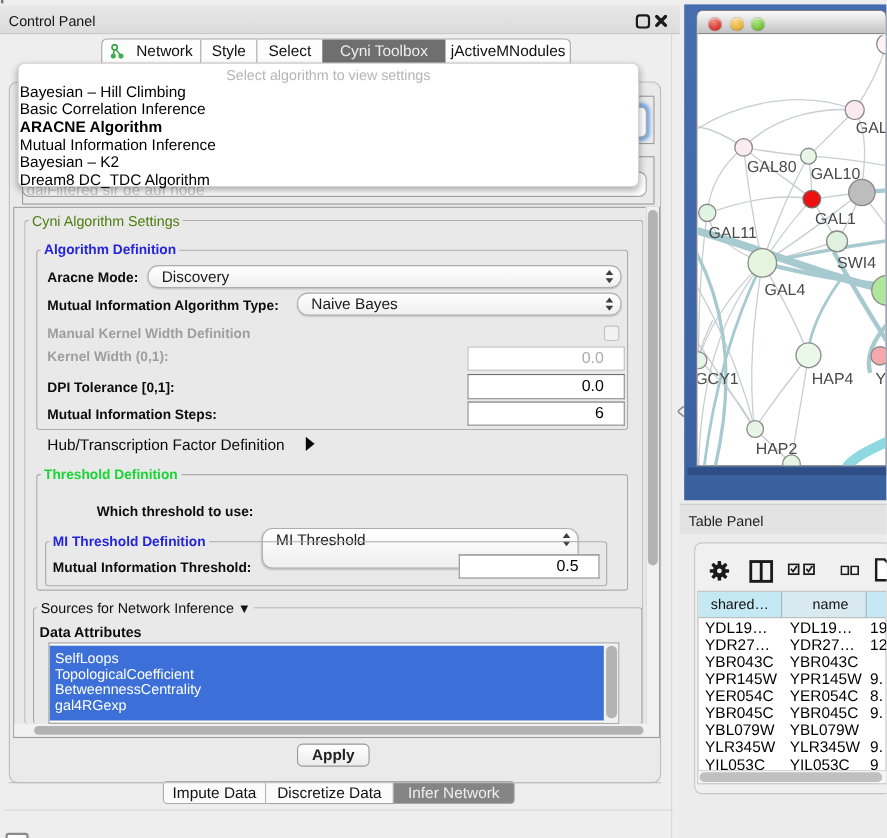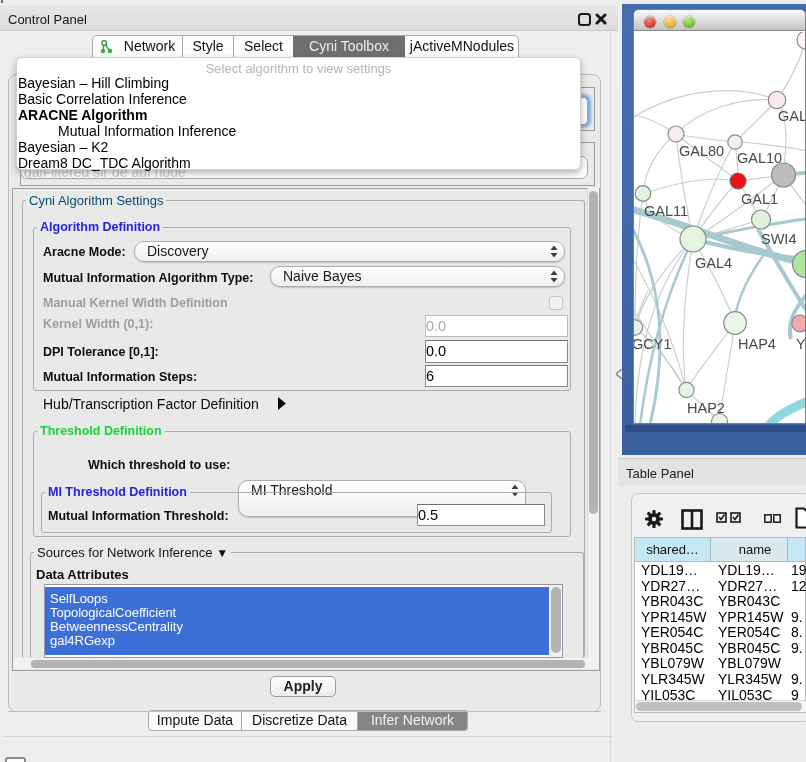--- a/index.html
+++ b/index.html
@@ -15,21 +15,21 @@
 .tseg.sel { background:#6f6f6f; color:#ededed; height:21px; }
 
 #outerbox { left:8px; top:74px; width:593px; height:638px; background:#eaeaea; border:1px solid #bdbdbd; border-radius:8px; }
 #scrollpane { left:12px; top:188px; width:588px; height:483px; border:1px solid #9e9e9e; background:#e9e9e9; }
 .grp { position:absolute; border:1px solid #acacac; border-radius:3px; }
 .grp .gt { position:absolute; top:-8px; left:3px; background:#e9e9e9; padding:0 3px; font-size:12.5px; font-weight:bold; }
 .lbl { position:absolute; font-size:12.5px; font-weight:bold; color:#0d0d0d; }
 .lbl.dis { color:#9e9e9e; }
 .combo { position:absolute; background:linear-gradient(#ffffff,#efefef); border:1px solid #adadad; border-radius:10px; font-size:14px; color:#1a1a1a; line-height:19px; padding-left:12px; box-shadow:0 1px 1.5px rgba(0,0,0,0.18); }
 .combo .ar { position:absolute; right:6px; top:3px; }
-.fld { position:absolute; background:#fff; border:1px solid #8b8b8b; border-top-color:#6f6f6f; font-size:14.5px; color:#000; padding-right:18px; line-height:20px; }
+.fld { position:absolute; background:#fff; border:1px solid #8b8b8b; border-top-color:#6f6f6f; font-size:14.5px; color:#000; text-align:right; padding-right:18px; line-height:20px; }
 .fld.dis { border:1px solid #bcbcbc; color:#ababab; }
 
 #popup { left:16px; top:57px; width:565px; height:113px; background:#ffffff; border:1px solid #d2d2d2; border-radius:6px; box-shadow:0 3px 7px rgba(0,0,0,0.3); z-index:50; }
 #popup .hint { position:absolute; top:3px; width:100%; text-align:center; font-size:13px; color:#b5b5b5; }
 #popup .it { position:absolute; left:1px; font-size:14px; color:#000; }
 
 #dlist { left:44px; top:584px; width:519px; height:74px; border:1px solid #999; background:#fff; overflow:hidden; }
 #dsel { position:absolute; left:0px; top:2px; width:504px; height:68px; background:#3c70d8; }
 #dsel .r { position:absolute; left:5px; font-size:13px; color:#fff; }
 .sbtrack { position:absolute; background:#f1f1f1; }
@@ -86,21 +86,21 @@
 <div class="abs" style="left:20px;top:156px;width:568px;height:23px;background:#fff;border:1px solid #a6a6a6;border-radius:7px;"></div>
 <div class="abs" style="left:24px;top:164px;width:540px;height:14px;overflow:hidden;font-size:14px;color:#cccccc;">galFiltered sir de auf node</div>
 
 <div class="abs" id="scrollpane"></div>
 <div class="sbtrack" style="left:587px;top:188px;width:12px;height:470px;border-left:1px solid #d9d9d9;"></div>
 <div class="sbthumb" style="left:588.5px;top:191px;width:9px;height:323px;"></div>
 <div class="sbtrack" style="left:13px;top:658px;width:586px;height:11px;"></div>
 <div class="sbthumb" style="left:31px;top:659.5px;width:554px;height:8.5px;"></div>
 
 <div class="grp" style="left:22px;top:200px;width:563px;height:458px;border-bottom:none;">
-  <div class="gt" style="color:#0c4a6e;font-weight:normal;font-size:13px;">Cyni Algorithm Settings</div>
+  <div class="gt" style="color:#4d7c0f;font-weight:normal;font-size:13px;">Cyni Algorithm Settings</div>
 </div>
 
 <div class="grp" style="left:33px;top:227px;width:538px;height:164px;">
   <div class="gt" style="color:#2424dd;">Algorithm Definition</div>
 </div>
 <div class="lbl" style="left:43px;top:245px;">Aracne Mode:</div>
 <div class="combo" style="left:134px;top:241px;width:431px;height:21px;">Discovery
  <svg class="ar" width="8" height="13" viewBox="0 0 8 13">
       <path d="M4 0.5 L7.5 5 L0.5 5 Z" fill="#3d3d3d"></path>
       <path d="M4 12.5 L7.5 8 L0.5 8 Z" fill="#3d3d3d"></path>
@@ -170,21 +170,21 @@
 <div class="abs" style="left:610px;top:31px;width:1px;height:731px;background:#d8d8d8;"></div>
 <svg class="abs" style="left:616px;top:369px;" width="6" height="10" viewBox="0 0 6 10">
     <path d="M6 0 L0 5 L6 10" fill="none" stroke="#8a8a8a" stroke-width="1.4"></path>
   </svg>
 
 <div class="abs" id="popup">
   <div class="hint">Select algorithm to view settings</div>
   <div class="it" style="top:17px;">Bayesian – Hill Climbing</div>
   <div class="it" style="top:33px;">Basic Correlation Inference</div>
   <div class="it" style="top:49px;font-weight:bold;">ARACNE Algorithm</div>
-  <div class="it" style="top:65px;margin-left:40px;">Mutual Information Inference</div>
+  <div class="it" style="top:65px;">Mutual Information Inference</div>
   <div class="it" style="top:81px;">Bayesian – K2</div>
   <div class="it" style="top:97px;">Dream8 DC_TDC Algorithm</div>
 </div>
 
 <div class="abs" id="bluezone"></div>
 <div class="abs" style="left:625px;top:425px;width:181px;height:7px;background:rgba(10,25,60,0.25);"></div>
 <div class="abs" id="netwin">
   <div id="nettitle"></div>
   <div class="light" style="left:10px;background:radial-gradient(circle at 40% 30%, #f08a80, #da3e34 60%, #a52f28);"></div>
   <div class="light" style="left:29.5px;background:radial-gradient(circle at 40% 30%, #f7d97e, #e8b33c 60%, #b07f1e);"></div>

